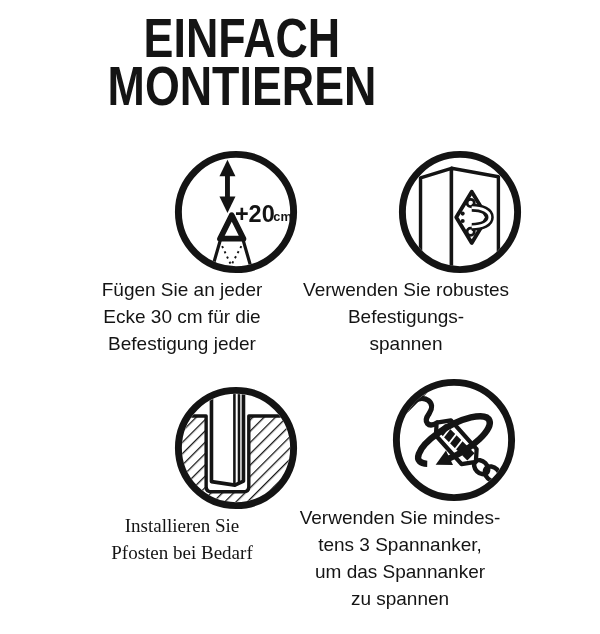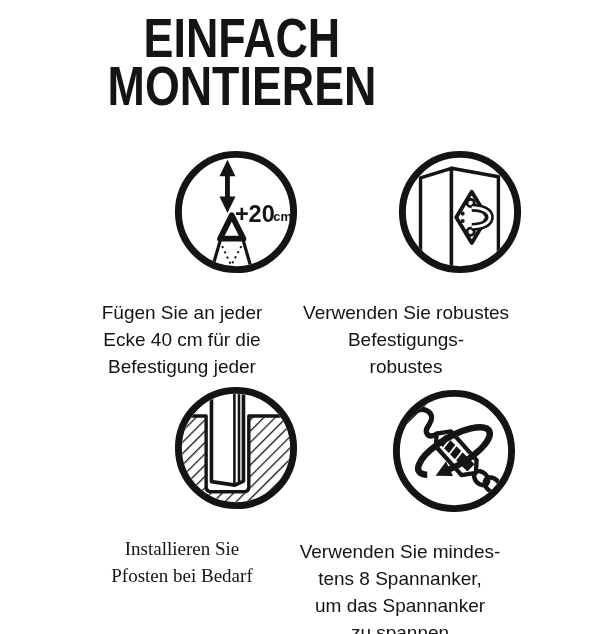--- a/index.html
+++ b/index.html
@@ -14,27 +14,27 @@
     position:absolute;top:14px;left:0;width:484px;text-align:center;
     font-weight:700;font-size:56px;line-height:48px;letter-spacing:0px;color:#141414;
   }
   .title .tline{display:block;}
   .title .tline span{display:inline-block;transform:scaleX(0.8);transform-origin:center;white-space:nowrap;}
   
   .cell{position:absolute;width:236px;text-align:center;}
   .cell .icon-wrap{display:flex;justify-content:flex-end;}
   .cell svg{display:block;}
   .caption{
-    margin-top:23px;font-size:19px;line-height:27px;color:#141414;font-weight:400;
+    margin-top:0;font-size:19px;line-height:27px;color:#141414;font-weight:400;
   }
   .caption span{display:block;white-space:nowrap;}
   #cell-1{left:64px;top:148px;}
   #cell-2{left:288px;top:148px;}
   #cell-3{left:64px;top:384px;font-family:Liberation Serif, serif;}
-  #cell-4{left:282px;top:387px;}
+  #cell-4{left:282px;top:376px;}
   .ic{stroke:#141414;}
 </style>
 </head>
 <body>
 
 <div class="poster">
 
   <div class="title">
     <span class="tline"><span>EINFACH</span></span>
     <span class="tline"><span>MONTIEREN</span></span>
@@ -67,21 +67,21 @@
 
             <polygon points="56,63 45,85 67,85" fill="#ffffff" stroke="#141414" stroke-width="5.4" stroke-linejoin="round"></polygon>
             <polygon points="56,71 50.5,81.5 61.5,81.5" fill="#ffffff" stroke="none"></polygon>
           </g>
         </g>
         <circle cx="60" cy="60" r="54" fill="none" stroke="#141414" stroke-width="6.5"></circle>
       </svg>
     </div>
     <div class="caption">
       <span>Fügen Sie an jeder</span>
-      <span>Ecke 40 cm für die</span>
+      <span>Ecke 30 cm für die</span>
       <span>Befestigung jeder</span>
     </div>
   </div>
 
   <div class="cell" id="cell-2">
     <div class="icon-wrap">
       <svg width="128" height="128" viewBox="0 0 120 120">
         <defs>
             <clipPath id="clip2">
               <circle cx="60" cy="60" r="50.7"></circle>
@@ -104,21 +104,21 @@
             <path d="M 71,56 C 81,56 88,59.5 88,65 C 88,70.5 81,74 71,74" fill="none" stroke="#141414" stroke-width="7.4"></path>
             <path d="M 71,56 C 81,56 88,59.5 88,65 C 88,70.5 81,74 71,74" fill="none" stroke="#ffffff" stroke-width="2.6"></path>
           </g>
         </g>
         <circle cx="60" cy="60" r="54" fill="none" stroke="#141414" stroke-width="6.5"></circle>
       </svg>
     </div>
     <div class="caption">
       <span>Verwenden Sie robustes</span>
       <span>Befestigungs-</span>
-      <span>robustes</span>
+      <span>spannen</span>
     </div>
   </div>
 
   <div class="cell" id="cell-3">
     <div class="icon-wrap">
       <svg width="128" height="128" viewBox="0 0 120 120">
         <defs>
           <clipPath id="clip3">
               <circle cx="60" cy="60" r="50.7"></circle>
             </clipPath>
@@ -177,19 +177,19 @@
           <g transform="rotate(-30 60 60)">
             <path d="M 27.1,66.8 A 38,13.5 0 1 1 47,72.7" fill="none" stroke="#141414" stroke-width="6"></path>
             <polygon points="33.5,71.5 47.5,79.8 48.5,64.8" fill="#141414"></polygon>
           </g>
         </g>
         <circle cx="60" cy="60" r="54" fill="none" stroke="#141414" stroke-width="6.5"></circle>
       </svg>
     </div>
     <div class="caption">
       <span>Verwenden Sie mindes-</span>
-      <span>tens 8 Spannanker,</span>
+      <span>tens 3 Spannanker,</span>
       <span>um das Spannanker</span>
       <span>zu spannen</span>
     </div>
   </div>
 
 </div>
 
 </body></html>

